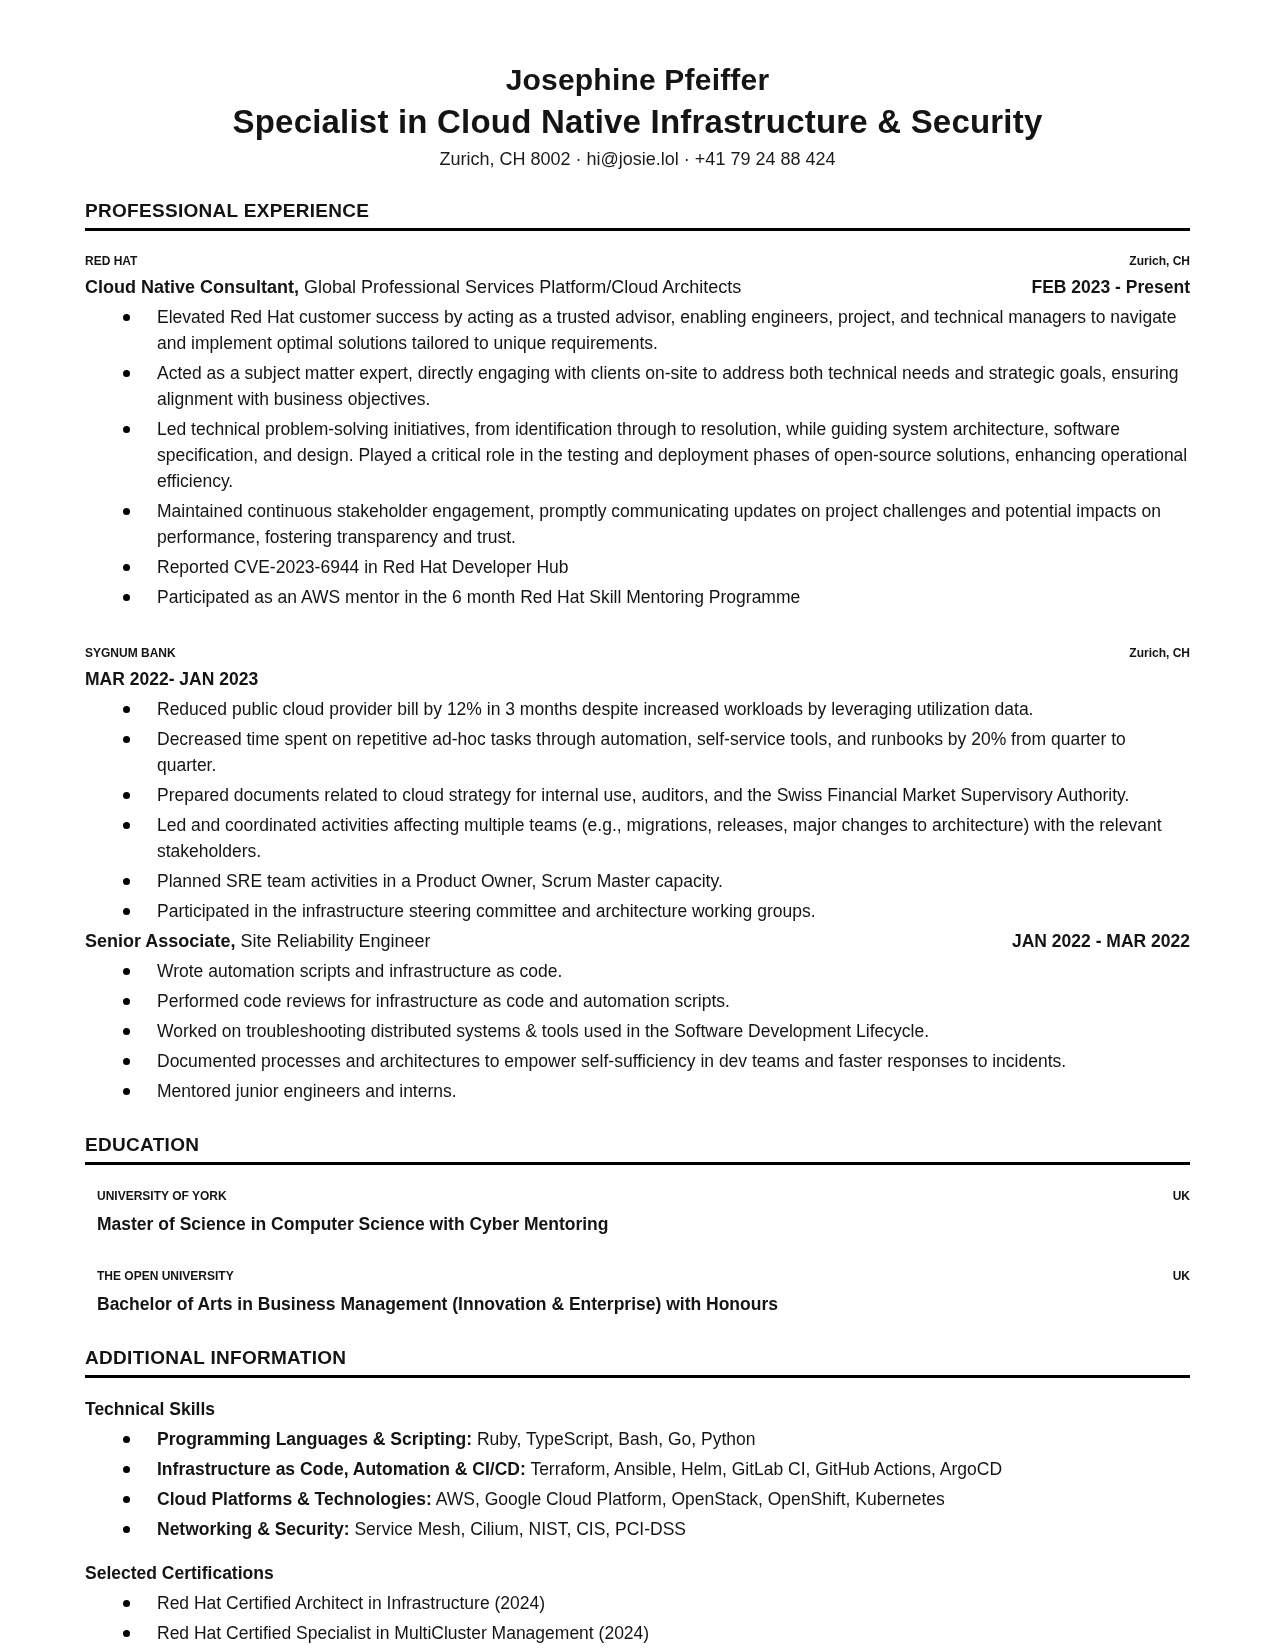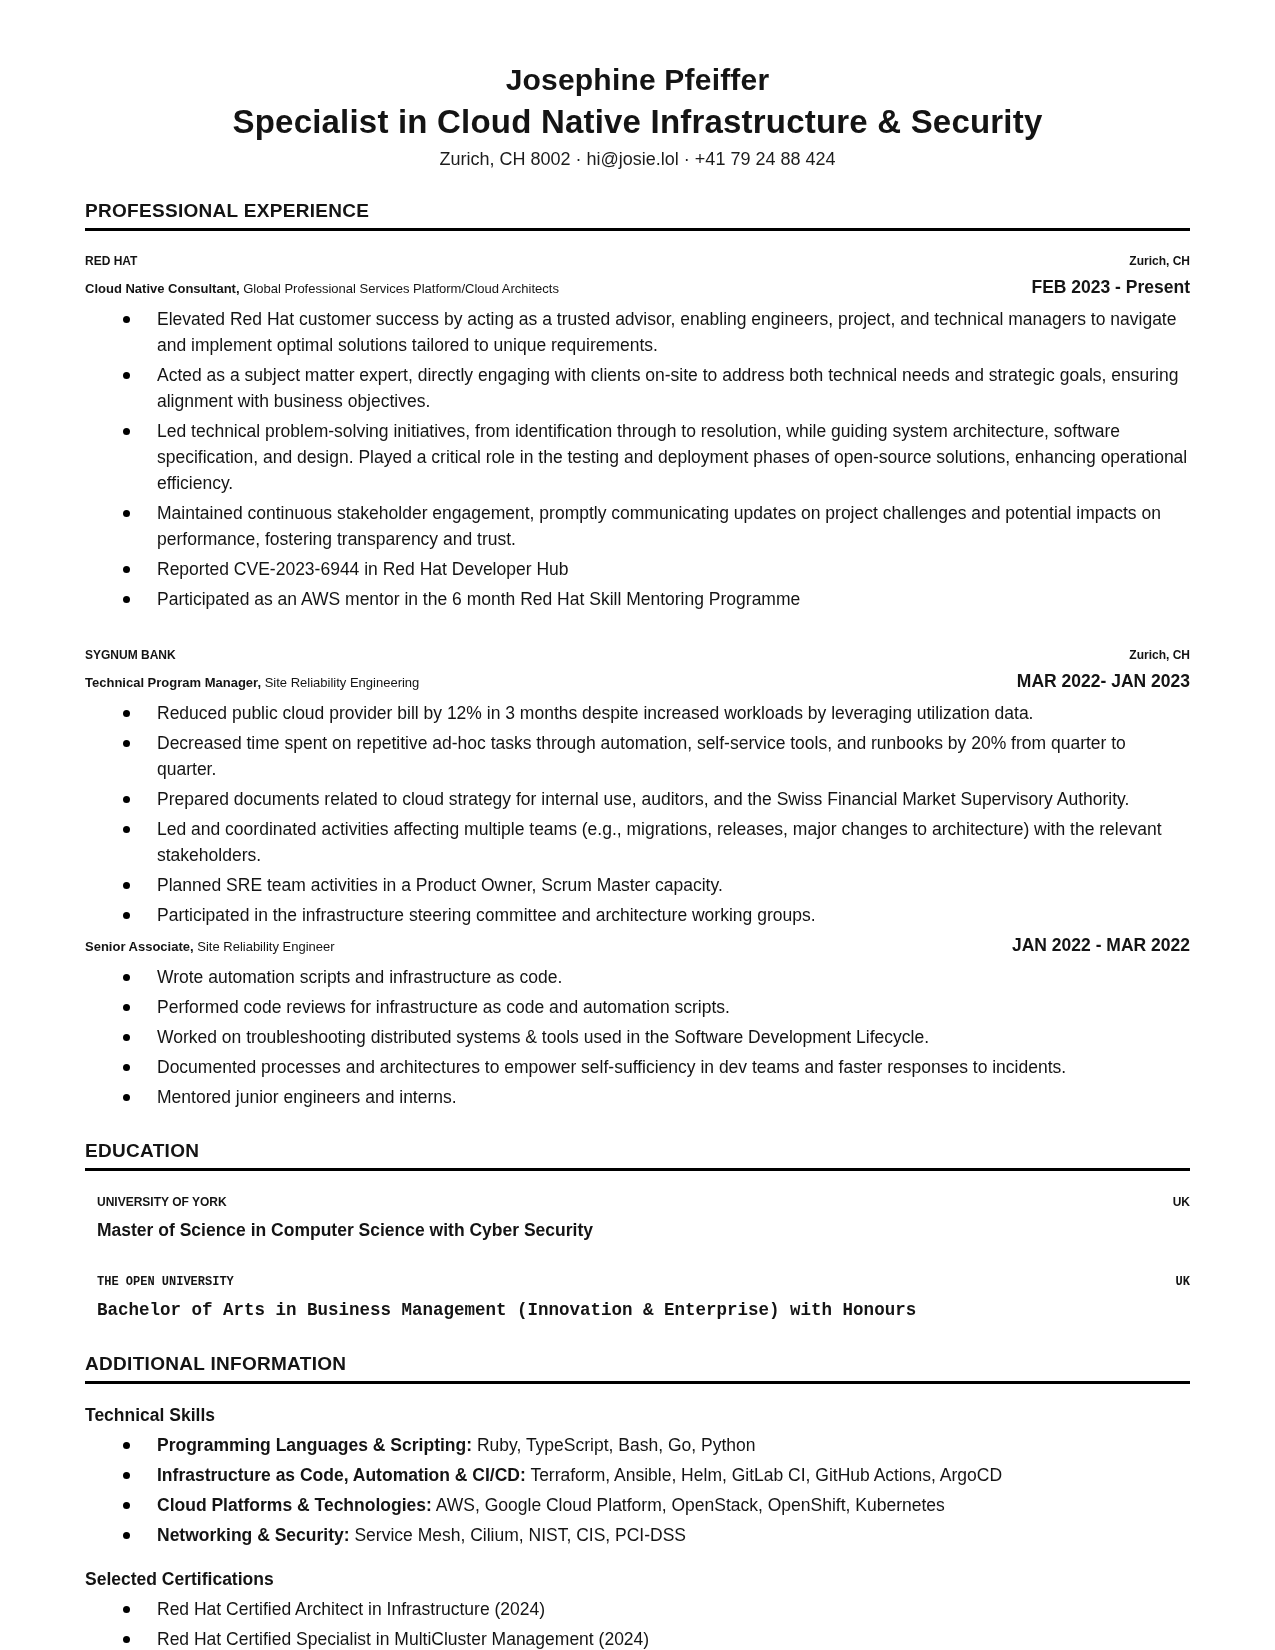--- a/index.html
+++ b/index.html
@@ -23,21 +23,21 @@
     font-weight: 700;
     letter-spacing: 0.3px;
     padding-bottom: 6px;
     border-bottom: 3px solid #000;
   }
 
   .entry { margin-top: 17px; }
   .entry.gap { margin-top: 30px; }
   .row { display: flex; justify-content: space-between; align-items: baseline; }
   .company, .location { font-size: 12px; font-weight: 700; line-height: 26px; }
-  .role-left { font-size: 13px; line-height: 26px; }
+  .role-left { font-size: 18px; line-height: 26px; }
   .role-title { font-weight: 700; }
   .dates { font-size: 17.5px; font-weight: 700; white-space: nowrap; line-height: 26px; }
 
   ul.bullets { list-style: none; margin: 4px 0 0 0; padding: 0; }
   ul.bullets li {
     position: relative;
     padding-left: 72px;
     font-size: 17.5px;
     line-height: 26px;
     margin-bottom: 4px;
@@ -46,21 +46,21 @@
     position: absolute;
     left: 38px;
     top: 10px;
     width: 7px;
     height: 7px;
     border-radius: 50%;
     background: #000;
   }
 
   .edu-entry { margin-top: 18px; margin-left: 12px; }
-  .edu-entry.gap { margin-top: 26px; font-family: Liberation Mono, monospace; }
+  .edu-entry.gap { margin-top: 26px; }
   .degree { font-size: 17.5px; font-weight: 700; line-height: 26px; margin-top: 2px; }
 
   .subheading { font-size: 17.5px; font-weight: 700; line-height: 26px; margin-top: 18px; }
   .subheading.gap { }
   .skill-label { font-weight: 700; }
 </style>
 </head>
 <body>
 
 <div class="page">
@@ -93,22 +93,20 @@
         <li><span class="dot"></span><span>Participated as an AWS mentor in the 6 month Red Hat Skill Mentoring Programme</span></li>
       </ul>
     </div>
 
     <div class="entry gap">
       <div class="row">
         <span class="company">SYGNUM BANK</span>
         <span class="location">Zurich, CH</span>
       </div>
       <div class="row">
-        <span class="role-left"><span class="role-title">Technical Program Manager,</span>
-          <span>Site Reliability Engineering</span></span>
         <span class="dates">MAR 2022- JAN 2023</span>
       </div>
       <ul class="bullets">
         <li><span class="dot"></span><span>Reduced public cloud provider bill by 12% in 3 months despite increased workloads by leveraging utilization data.</span></li>
         <li><span class="dot"></span><span>Decreased time spent on repetitive ad-hoc tasks through automation, self-service tools, and runbooks by 20% from quarter to quarter.</span></li>
         <li><span class="dot"></span><span>Prepared documents related to cloud strategy for internal use, auditors, and the Swiss Financial Market Supervisory Authority.</span></li>
         <li><span class="dot"></span><span>Led and coordinated activities affecting multiple teams (e.g., migrations, releases, major changes to architecture) with the relevant stakeholders.</span></li>
         <li><span class="dot"></span><span>Planned SRE team activities in a Product Owner, Scrum Master capacity.</span></li>
         <li><span class="dot"></span><span>Participated in the infrastructure steering committee and architecture working groups.</span></li>
       </ul>
@@ -128,21 +126,21 @@
   </div>
 
   <div class="section">
     <div class="section-heading">EDUCATION</div>
 
     <div class="edu-entry">
       <div class="row">
         <span class="company">UNIVERSITY OF YORK</span>
         <span class="location">UK</span>
       </div>
-      <div class="degree">Master of Science in Computer Science with Cyber Security</div>
+      <div class="degree">Master of Science in Computer Science with Cyber Mentoring</div>
     </div>
 
     <div class="edu-entry gap">
       <div class="row">
         <span class="company">THE OPEN UNIVERSITY</span>
         <span class="location">UK</span>
       </div>
       <div class="degree">Bachelor of Arts in Business Management (Innovation &amp; Enterprise) with Honours</div>
     </div>
   </div>

